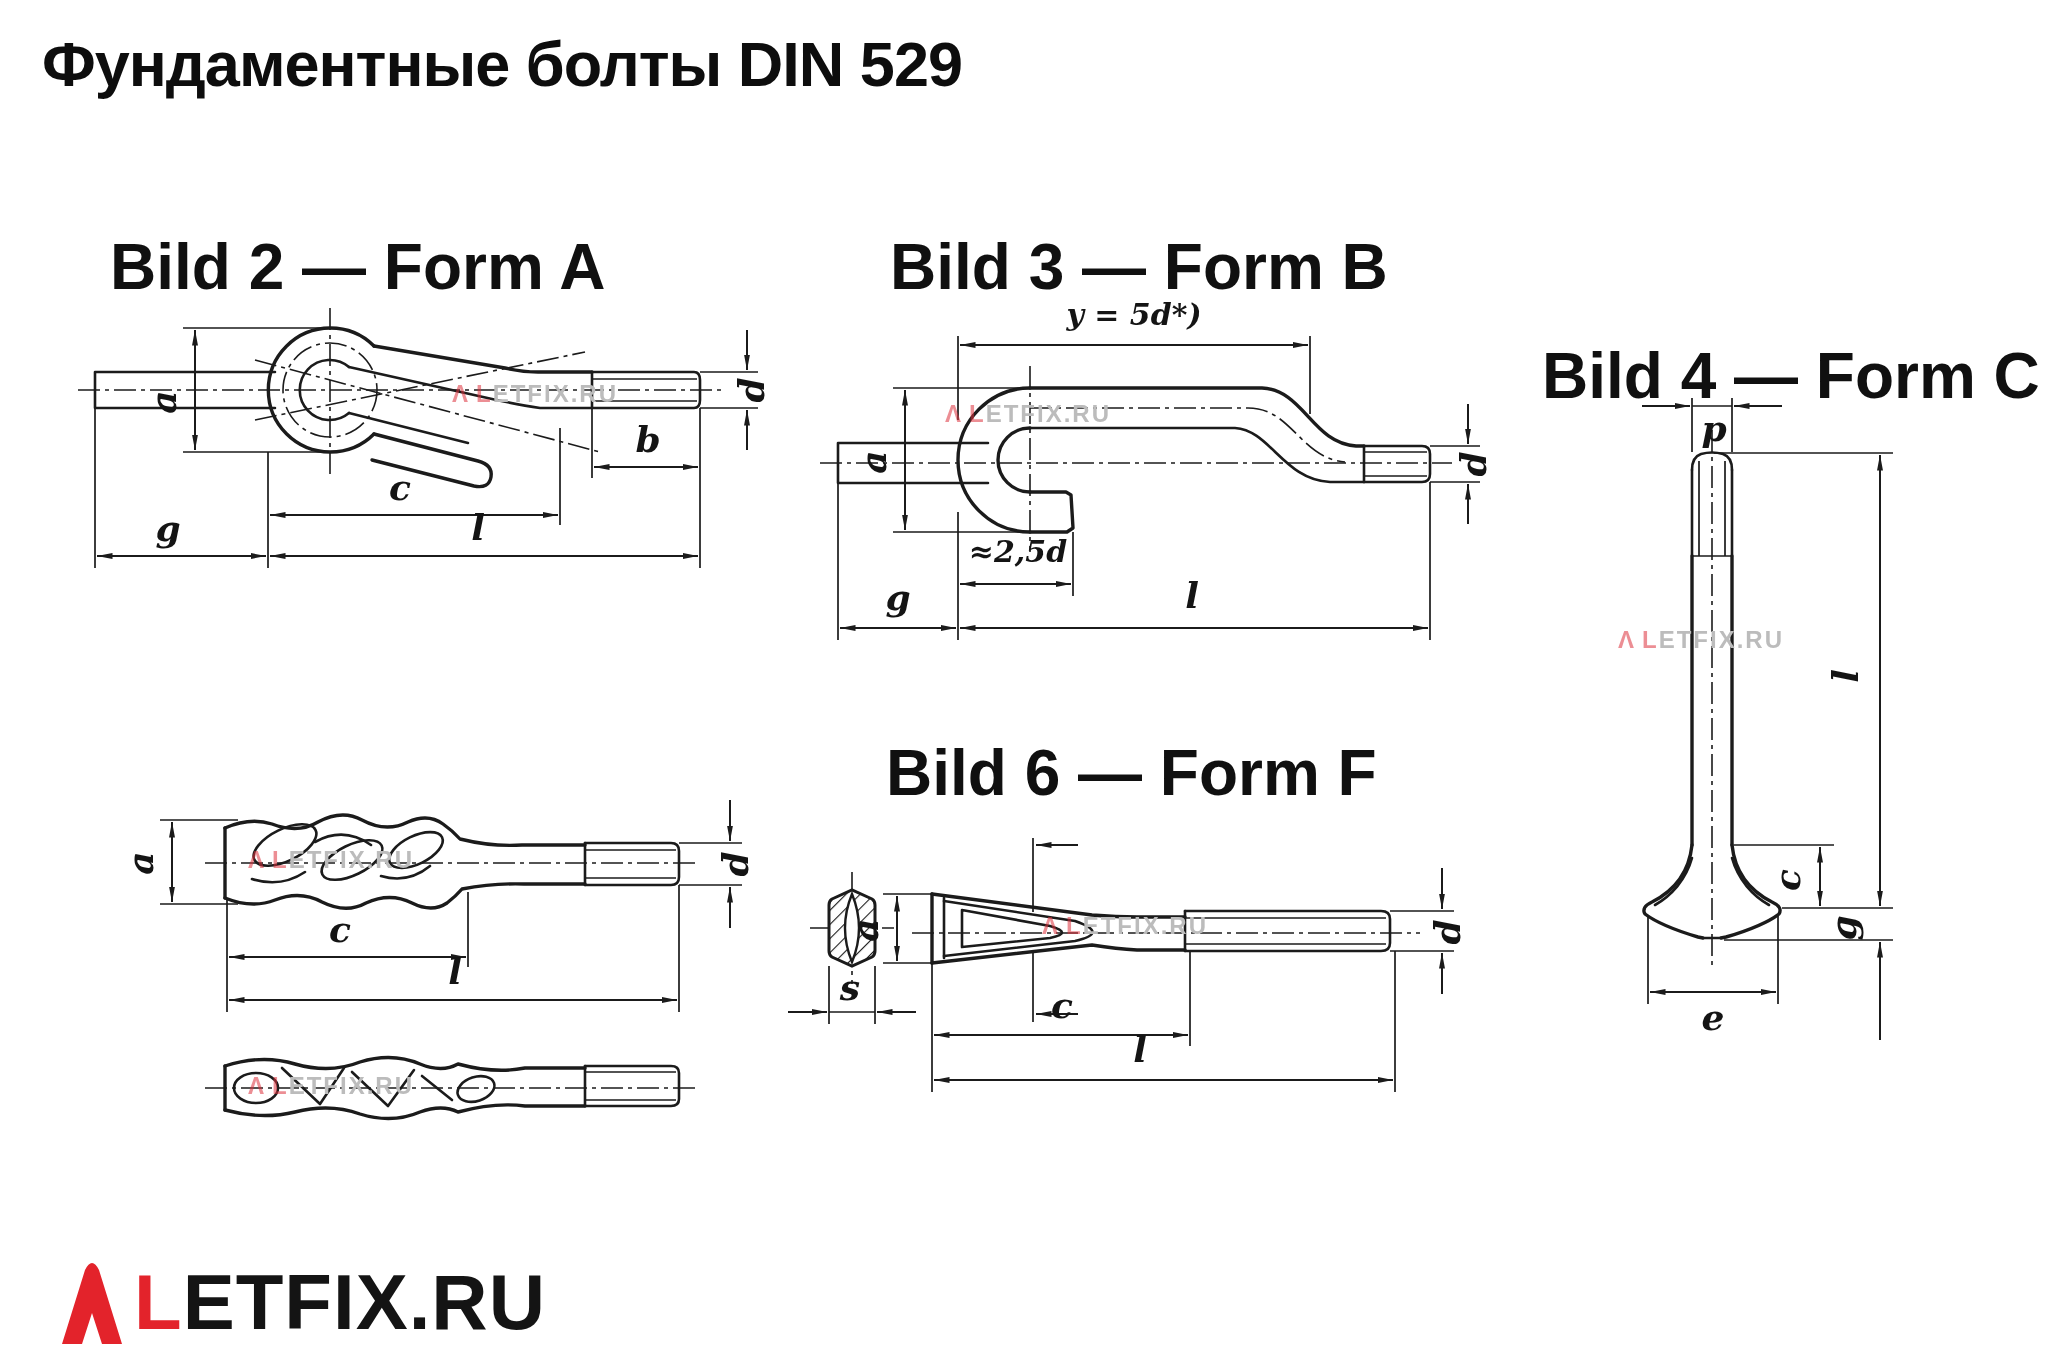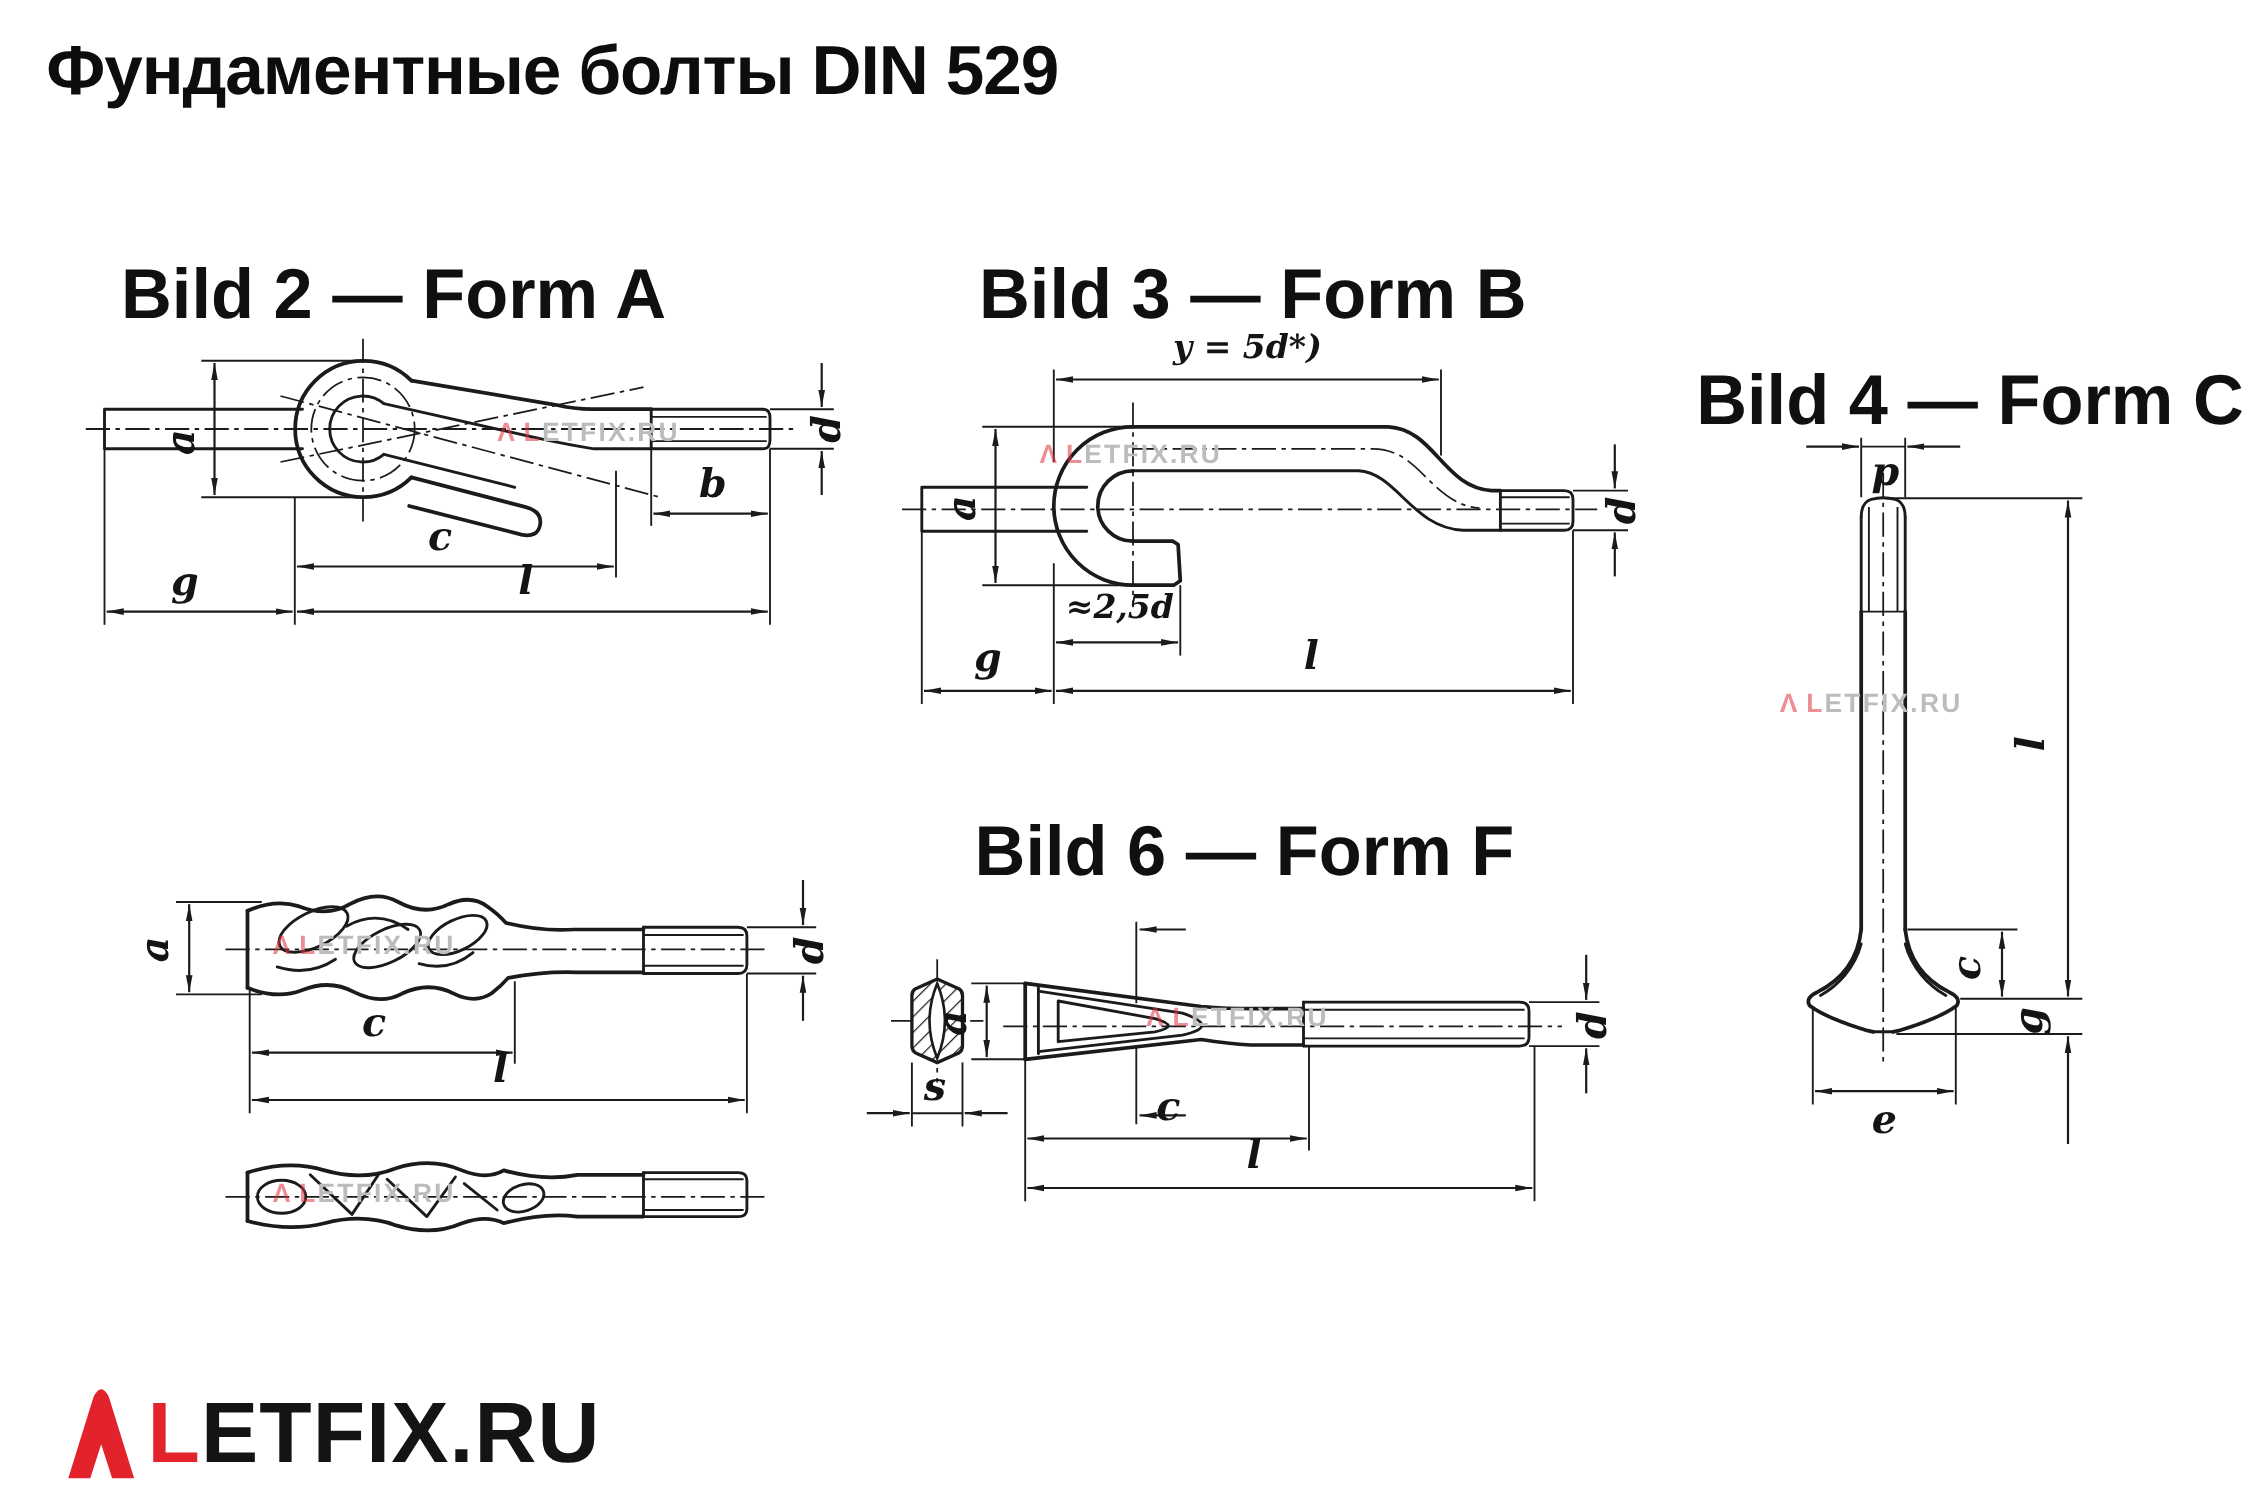--- a/index.html
+++ b/index.html
@@ -3,21 +3,21 @@
 <meta charset="utf-8">
 <style>
   html,body{margin:0;padding:0;background:#ffffff;}
   .page{position:relative;width:2048px;height:1366px;background:#ffffff;overflow:hidden;
         font-family:"Liberation Sans", sans-serif;color:#111;}
   .title{position:absolute;left:42px;top:28px;font-size:63px;font-weight:800;
          letter-spacing:-1px;color:#0d0d0d;white-space:nowrap;}
   .fig-heading{position:absolute;font-size:64px;font-weight:700;color:#101010;white-space:nowrap;}
   #h-bild2{left:110px;top:230px;}
   #h-bild3{left:890px;top:230px;}
-  #h-bild4{left:1542px;top:326px;}
+  #h-bild4{left:1542px;top:339px;}
   #h-bild5{left:113px;top:736px;}
   #h-bild6{left:886px;top:736px;}
   svg.draw{position:absolute;left:0;top:0;}
   .ol{stroke:#1b1b1b;stroke-width:3.4;fill:none;stroke-linejoin:round;stroke-linecap:round;}
   .ol2{stroke:#1b1b1b;stroke-width:2.6;fill:none;stroke-linejoin:round;stroke-linecap:round;}
   .thin{stroke:#1b1b1b;stroke-width:1.7;fill:none;}
   .cl{stroke:#1b1b1b;stroke-width:1.6;fill:none;stroke-dasharray:22 5 4 5;}
   .dim{stroke:#1b1b1b;stroke-width:2;fill:none;}
   .dimtxt{font:italic 600 36px "DejaVu Serif", serif;fill:#141414;}
   .dimtxt-sm{font:italic 600 30px "DejaVu Serif", serif;fill:#141414;}

